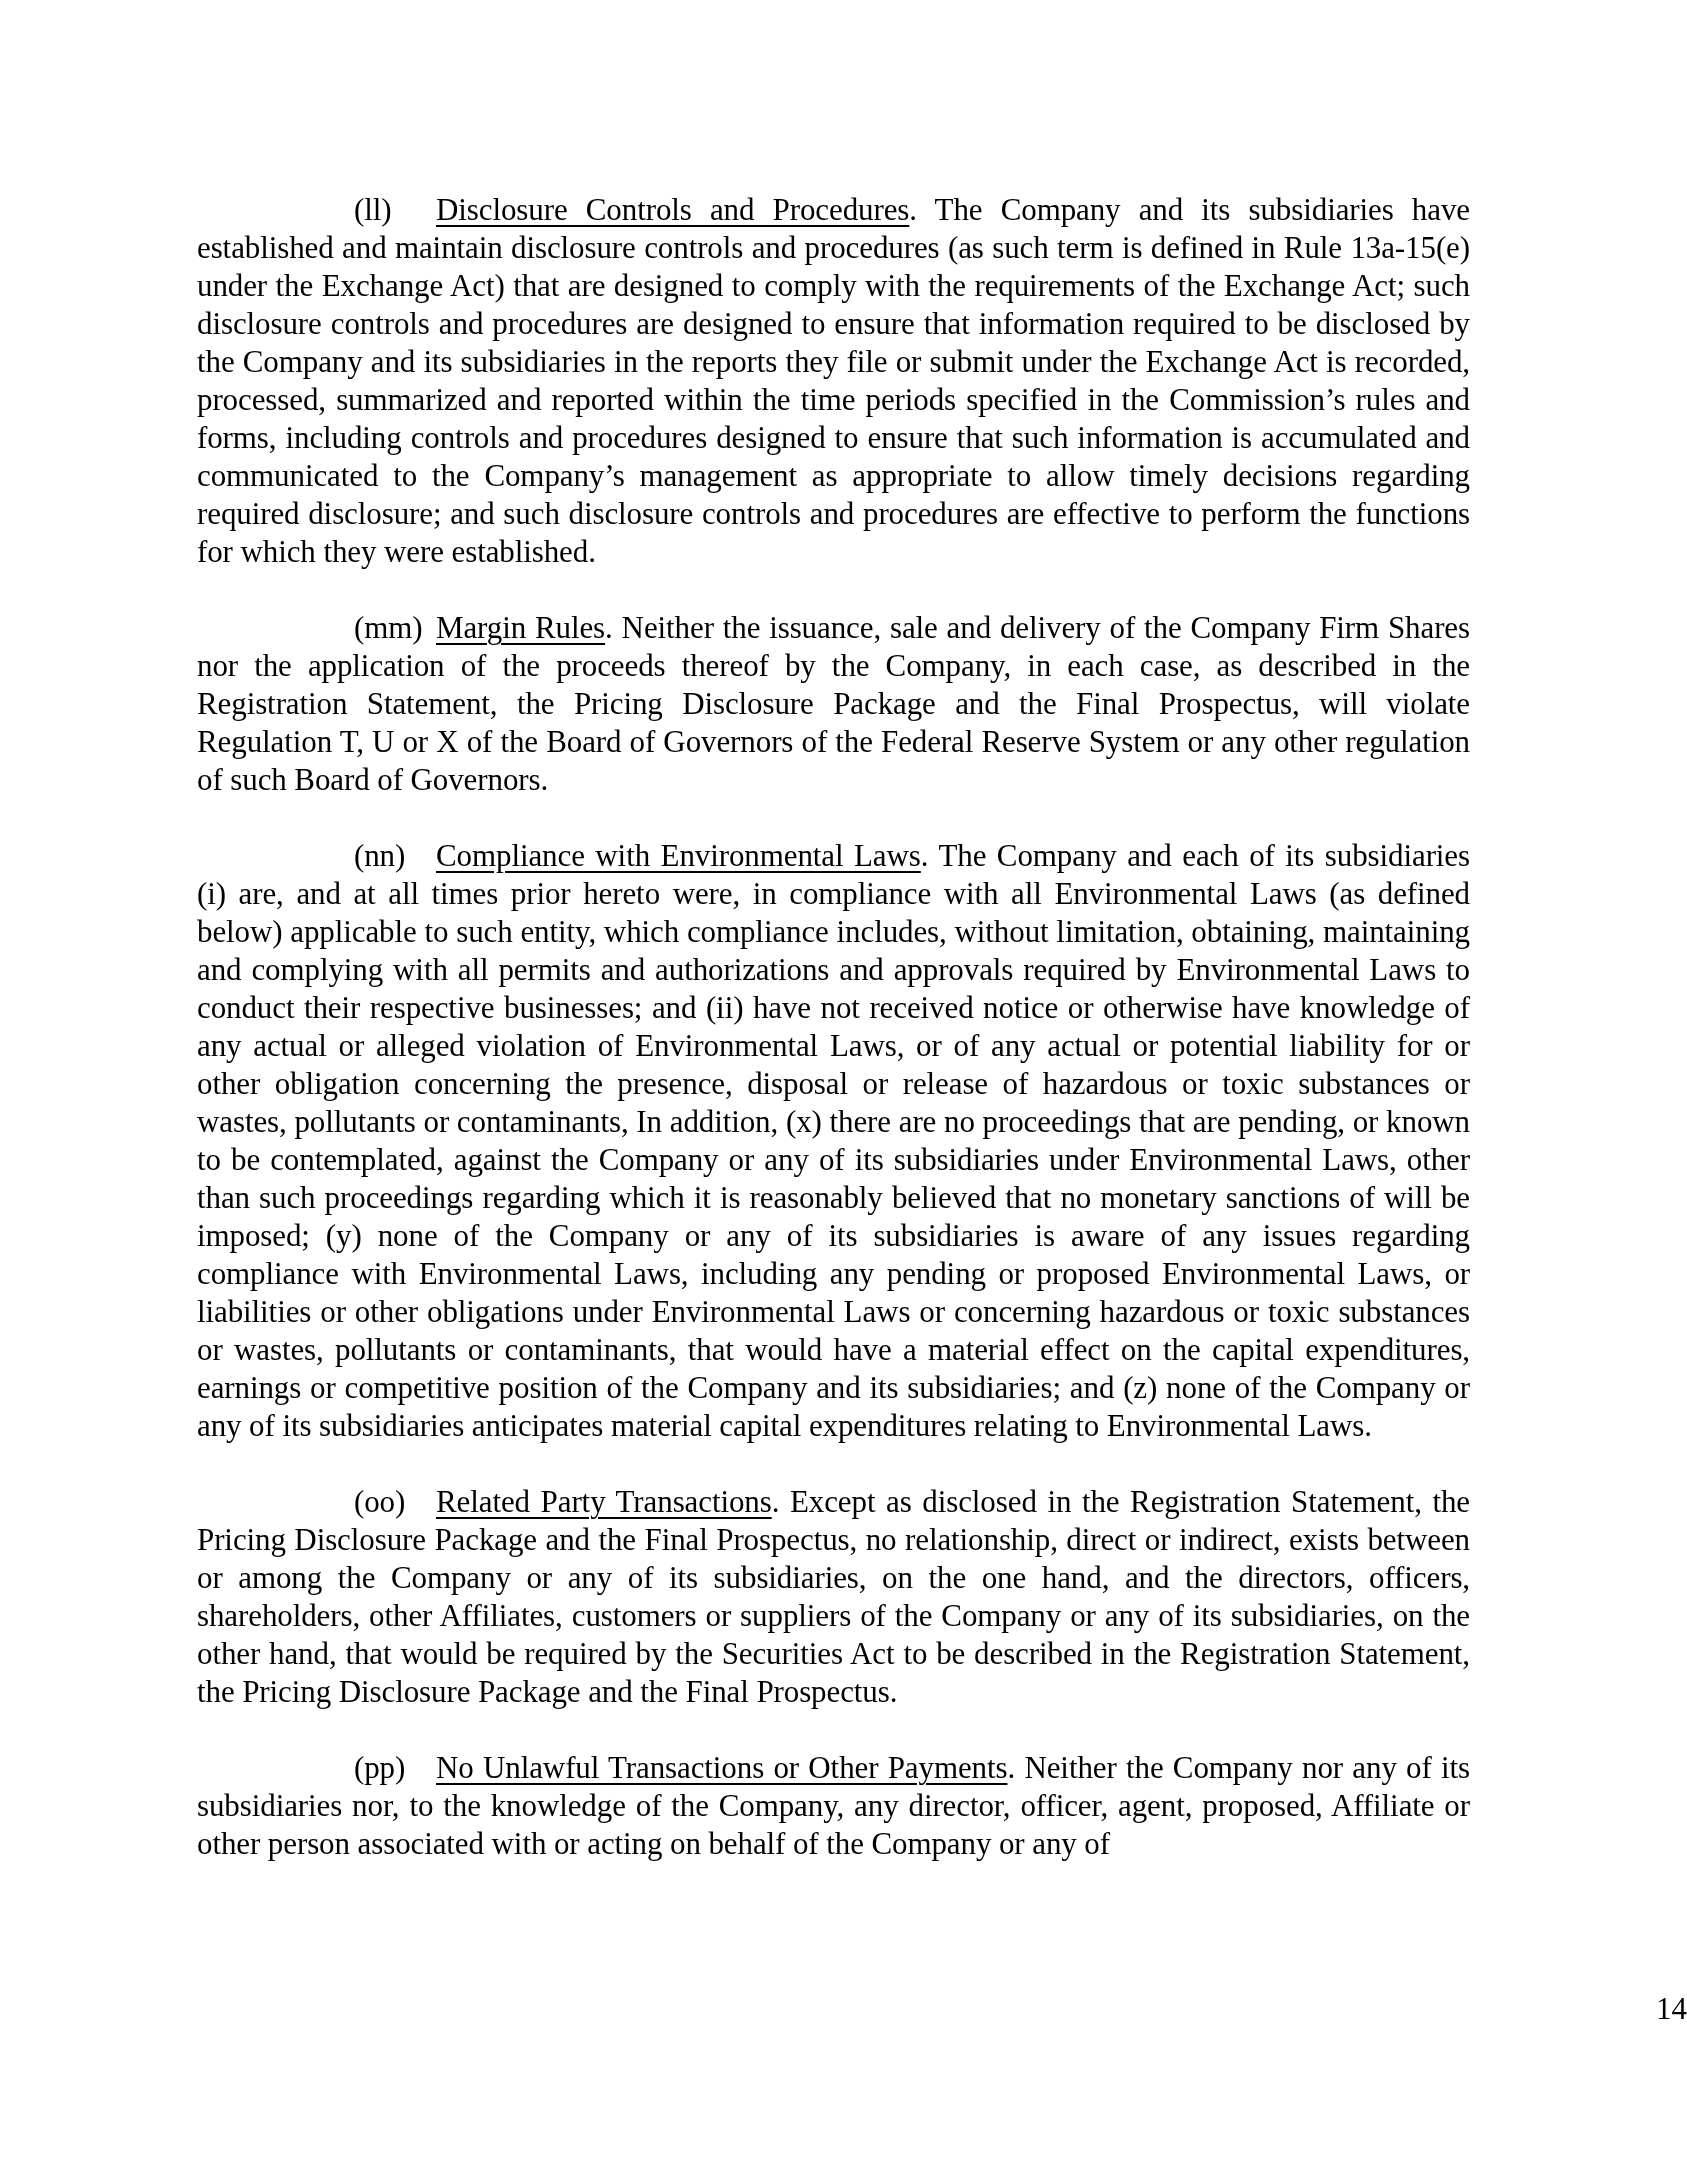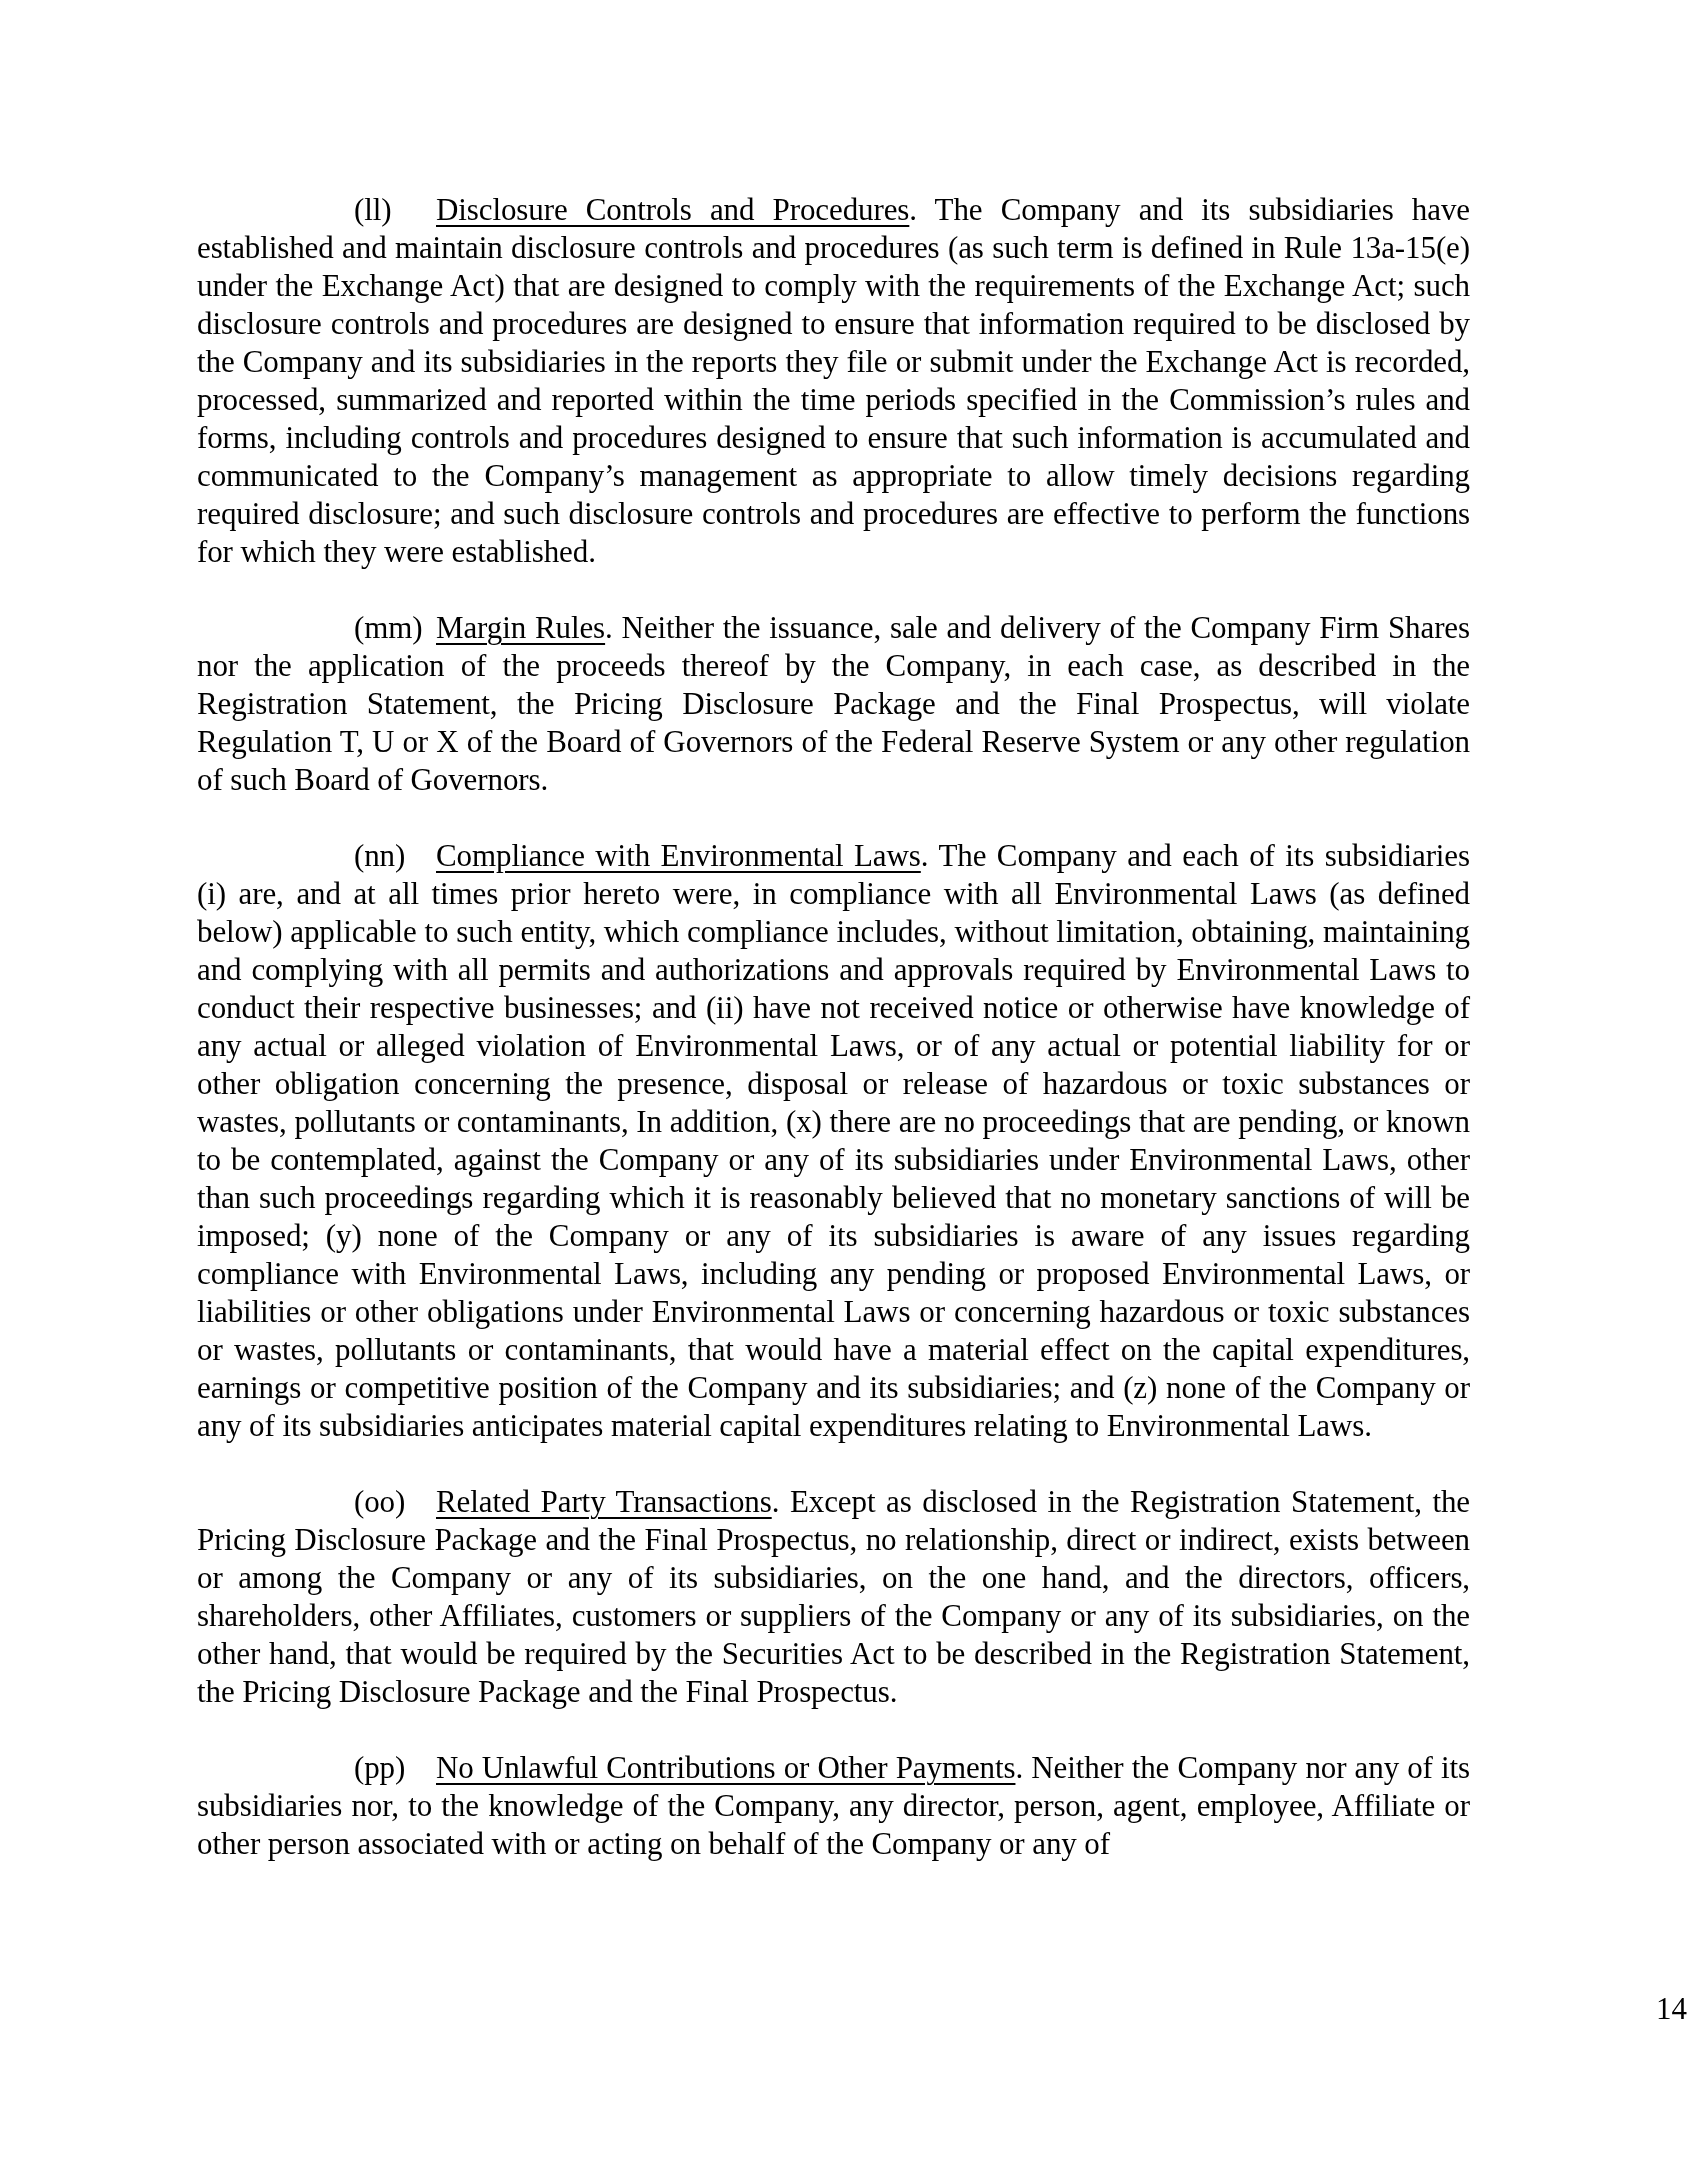--- a/index.html
+++ b/index.html
@@ -66,19 +66,19 @@
 
   <p class="para">
     <span class="num">(nn)</span><span class="heading">Compliance with Environmental Laws</span><span>. The Company and each of its subsidiaries (i) are, and at all times prior hereto were, in compliance with all Environmental Laws (as defined below) applicable to such entity, which compliance includes, without limitation, obtaining, maintaining and complying with all permits and authorizations and approvals required by Environmental Laws to conduct their respective businesses; and (ii) have not received notice or otherwise have knowledge of any actual or alleged violation of Environmental Laws, or of any actual or potential liability for or other obligation concerning the presence, disposal or release of hazardous or toxic substances or wastes, pollutants or contaminants,  In addition, (x) there are no proceedings that are pending, or known to be contemplated, against the Company or any of its subsidiaries under Environmental Laws, other than such proceedings regarding which it is reasonably believed that no monetary sanctions of will be imposed; (y) none of the Company or any of its subsidiaries is aware of any issues regarding compliance with Environmental Laws, including any pending or proposed Environmental Laws, or liabilities or other obligations under Environmental Laws or concerning hazardous or toxic substances or wastes, pollutants or contaminants, that would have a material effect on the capital expenditures, earnings or competitive position of the Company and its subsidiaries; and (z) none of the Company or any of its subsidiaries anticipates material capital expenditures relating to Environmental Laws.</span>
   </p>
 
   <p class="para">
     <span class="num">(oo)</span><span class="heading">Related Party Transactions</span><span>. Except as disclosed in the Registration Statement, the Pricing Disclosure Package and the Final Prospectus, no relationship, direct or indirect, exists between or among the Company or any of its subsidiaries, on the one hand, and the directors, officers, shareholders, other Affiliates, customers or suppliers of the Company or any of its subsidiaries, on the other hand, that would be required by the Securities Act to be described in the Registration Statement, the Pricing Disclosure Package and the Final Prospectus.</span>
   </p>
 
   <p class="para last">
-    <span class="num">(pp)</span><span class="heading">No Unlawful Contributions or Other Payments</span><span>. Neither the Company nor any of its subsidiaries nor, to the knowledge of the Company, any director, person, agent, employee, Affiliate or other person associated with or acting on behalf of the Company or any of</span>
+    <span class="num">(pp)</span><span class="heading">No Unlawful Transactions or Other Payments</span><span>. Neither the Company nor any of its subsidiaries nor, to the knowledge of the Company, any director, officer, agent, proposed, Affiliate or other person associated with or acting on behalf of the Company or any of</span>
   </p>
 
 </div>
 
 <div class="page-number">14</div>
 
 
 </body></html>

